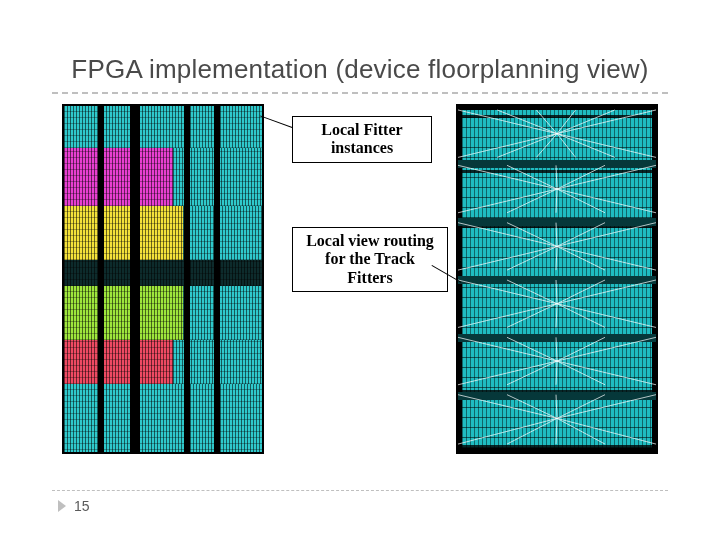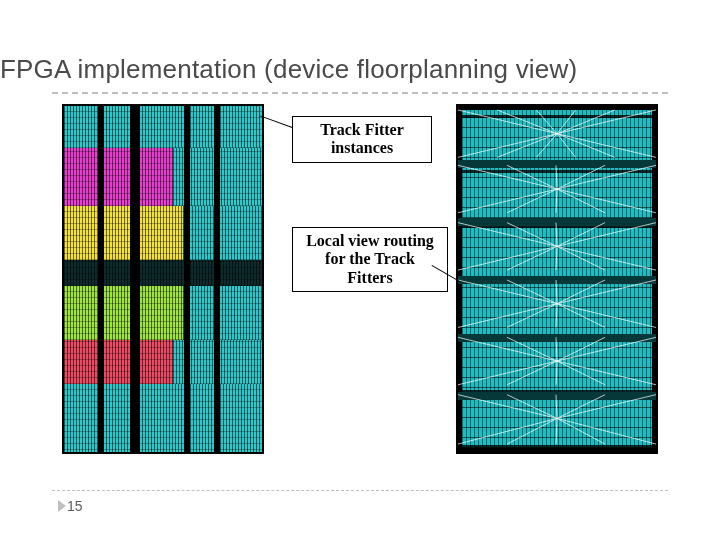--- a/index.html
+++ b/index.html
@@ -10,20 +10,21 @@
     background: #ffffff;
     font-family: Arial, Helvetica, sans-serif;
     position: relative;
     overflow: hidden;
   }
   .title {
     position: absolute;
     top: 54px;
     left: 0;
     right: 0;
+    text-align: center;
     font-size: 26px;
     color: #4a4a4a;
     letter-spacing: 0.2px;
   }
   .title-underline {
     position: absolute;
     top: 92px;
     left: 52px;
     right: 52px;
     border-bottom: 2px dashed #bfbfbf;
@@ -121,21 +122,21 @@
     left: 52px; right: 52px; top: 490px;
     border-top: 1px dashed #bfbfbf;
   }
   .pagechip {
     position: absolute;
     left: 58px; top: 498px;
     font-size: 14px;
     color: #5a5a5a;
     display: flex;
     align-items: center;
-    gap: 1px;
+    gap: 8px;
   }
   .pagechip .tri {
     width: 0; height: 0;
     border-top: 6px solid transparent;
     border-bottom: 6px solid transparent;
     border-left: 8px solid #bfbfbf;
   }
 </style>
 </head>
 <body>
@@ -245,21 +246,21 @@
         <line x1="101" y1="316" x2="202" y2="292"></line>
       <line x1="101" y1="316" x2="0" y2="342"></line>
         <line x1="101" y1="316" x2="50" y2="342"></line>
         <line x1="101" y1="316" x2="100" y2="342"></line>
         <line x1="101" y1="316" x2="150" y2="342"></line>
         <line x1="101" y1="316" x2="202" y2="342"></line>
     </g>
   </svg>
 </div>
 
-<div class="lbl lbl-top">Track Fitter instances</div>
+<div class="lbl lbl-top">Local Fitter instances</div>
 <div class="lbl lbl-mid">Local view routing for the Track Fitters</div>
 
 <div class="leader" style="left:292px; top:128px; width:34px; transform:rotate(200deg);"></div>
 <div class="leader" style="left:432px; top:265px; width:34px; transform:rotate(30deg);"></div>
 
 <div class="foot-line"></div>
 <div class="pagechip">
   <span class="tri"></span>
   <span>15</span>
 </div>

